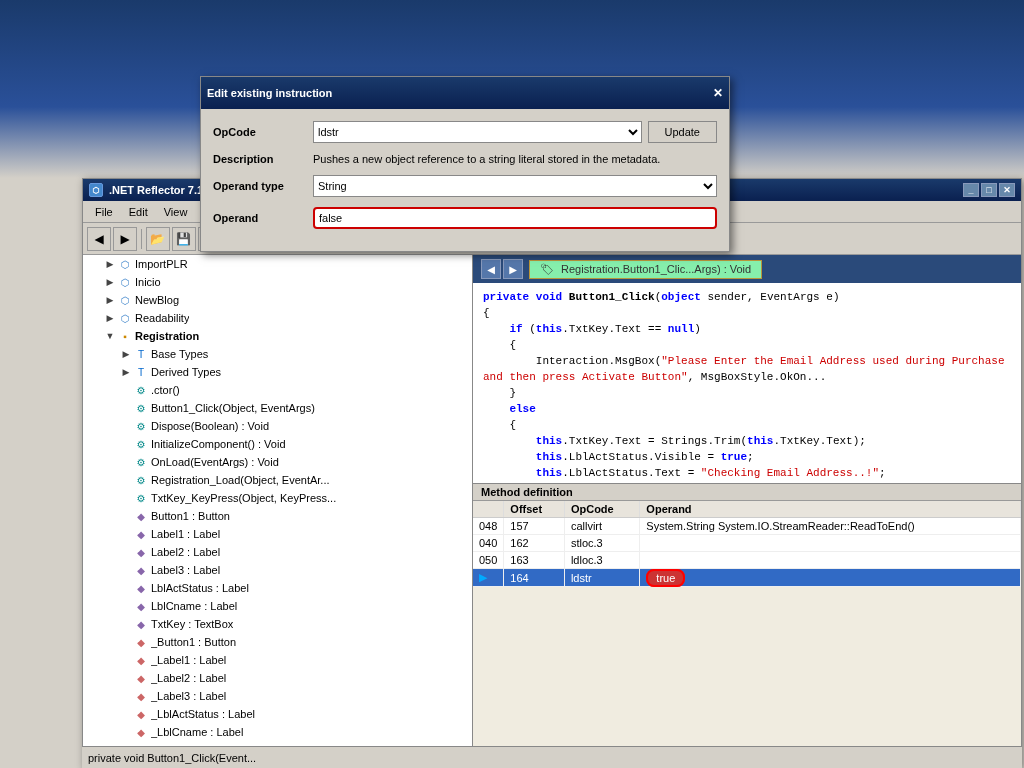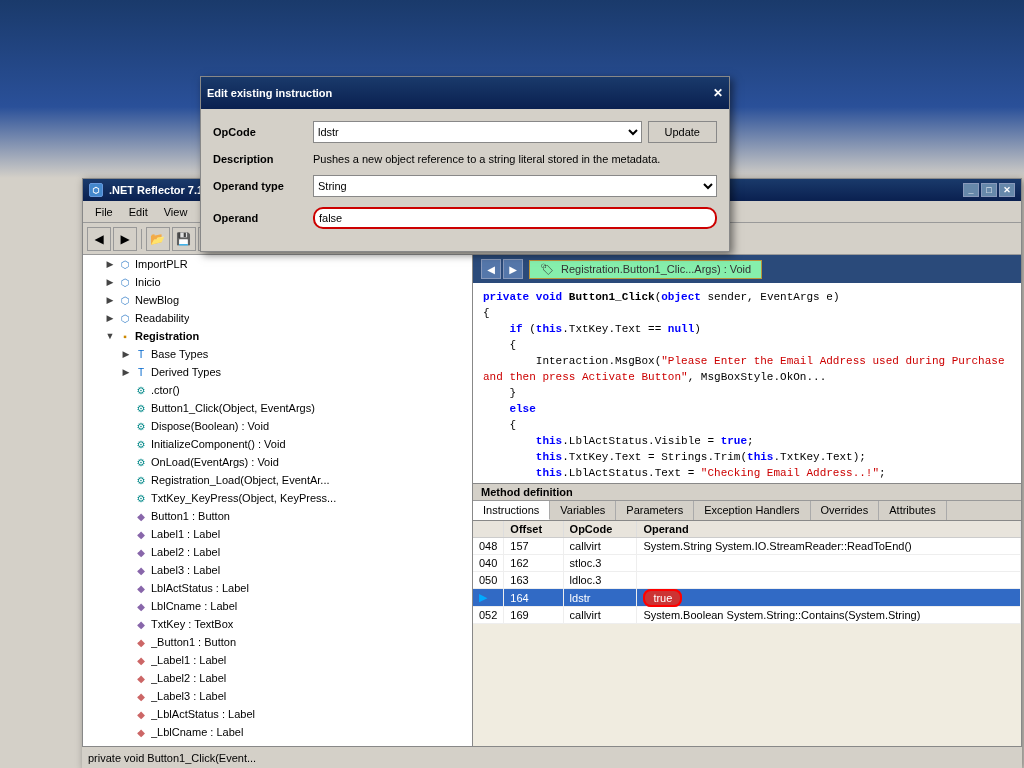--- a/index.html
+++ b/index.html
@@ -52,21 +52,21 @@
     
     
     .dialog-overlay { position: absolute; top: 76px; left: 200px; width: 530px; background: #d4d0c8; border: 1px solid #888; box-shadow: 3px 3px 8px rgba(0,0,0,0.5); z-index: 100; }
     .dialog-title-bar { background: linear-gradient(180deg, #1a3a6b 0%, #0a2050 100%); color: white; height: 32px; display: flex; align-items: center; padding: 0 6px; font-size: 11px; font-weight: bold; }
     .dialog-close { margin-left: auto; cursor: pointer; font-size: 12px; }
     .dialog-body { padding: 12px; }
     .form-row { display: flex; align-items: center; margin-bottom: 10px; }
     .form-label { width: 100px; font-size: 11px; font-weight: bold; }
     .form-control { flex: 1; }
     .form-input { width: 100%; height: 22px; border: 1px solid #888; padding: 0 4px; font-size: 11px; background: white; }
-    .form-input.highlighted { border: 2px solid #cc0000; border-radius: 10px; }
+    .form-input.highlighted { border: 2px solid #cc0000; border-radius: 4px; }
     .form-select { width: 100%; height: 22px; border: 1px solid #888; font-size: 11px; background: white; }
     .btn-update { background: #d4d0c8; border: 1px solid #888; padding: 2px 16px; font-size: 11px; cursor: pointer; height: 22px; }
     
     
     .instructions-panel { background: white; border-top: 1px solid #888; }
     .instructions-header { background: #d4d0c8; padding: 2px 8px; font-size: 11px; font-weight: bold; border-bottom: 1px solid #999; }
     .instructions-tabs { display: flex; background: #d4d0c8; border-bottom: 1px solid #888; }
     .inst-tab { padding: 3px 10px; font-size: 11px; cursor: pointer; border-right: 1px solid #aaa; }
     .inst-tab.active { background: white; border-bottom: 1px solid white; }
     .inst-table { width: 100%; border-collapse: collapse; font-size: 11px; }
@@ -355,35 +355,27 @@
 
       <div class="code-view">
         <div><span class="kw">private void</span> <strong>Button1_Click</strong>(<span class="kw">object</span> sender, EventArgs e)</div>
         <div>{</div>
         <div>&nbsp;&nbsp;&nbsp;&nbsp;<span class="kw">if</span> (<span class="kw">this</span>.TxtKey.Text == <span class="kw">null</span>)</div>
         <div>&nbsp;&nbsp;&nbsp;&nbsp;{</div>
         <div>&nbsp;&nbsp;&nbsp;&nbsp;&nbsp;&nbsp;&nbsp;&nbsp;Interaction.MsgBox(<span class="str">"Please Enter the Email Address used during Purchase and then press Activate Button"</span>, MsgBoxStyle.OkOn...</div>
         <div>&nbsp;&nbsp;&nbsp;&nbsp;}</div>
         <div>&nbsp;&nbsp;&nbsp;&nbsp;<span class="kw">else</span></div>
         <div>&nbsp;&nbsp;&nbsp;&nbsp;{</div>
+        <div>&nbsp;&nbsp;&nbsp;&nbsp;&nbsp;&nbsp;&nbsp;&nbsp;<span class="kw">this</span>.TxtKey.Text = Strings.Trim(<span class="kw">this</span>.TxtKey.Text);</div>
         <div>&nbsp;&nbsp;&nbsp;&nbsp;&nbsp;&nbsp;&nbsp;&nbsp;<span class="kw">this</span>.LblActStatus.Visible = <span class="kw">true</span>;</div>
-        <div>&nbsp;&nbsp;&nbsp;&nbsp;&nbsp;&nbsp;&nbsp;&nbsp;<span class="kw">this</span>.TxtKey.Text = Strings.Trim(<span class="kw">this</span>.TxtKey.Text);</div>
         <div>&nbsp;&nbsp;&nbsp;&nbsp;&nbsp;&nbsp;&nbsp;&nbsp;<span class="kw">this</span>.LblActStatus.Text = <span class="str">"Checking Email Address..!"</span>;</div>
       </div>
 
       <div class="instructions-panel">
         <div class="instructions-header">Method definition</div>
-        <div class="instructions-tabs">
-          <div class="inst-tab active">Instructions</div>
-          <div class="inst-tab">Variables</div>
-          <div class="inst-tab">Parameters</div>
-          <div class="inst-tab">Exception Handlers</div>
-          <div class="inst-tab">Overrides</div>
-          <div class="inst-tab">Attributes</div>
-        </div>
         <div style="overflow-x:auto;">
           <table class="inst-table">
             <thead>
               <tr>
                 <th style="width:20px;"></th>
                 <th>Offset</th>
                 <th>OpCode</th>
                 <th>Operand</th>
               </tr>
             </thead>
@@ -407,26 +399,20 @@
                 <td></td>
               </tr>
               <tr class="selected">
                 <td><span style="color:#00aaff;">▶</span></td>
                 <td>164</td>
                 <td>ldstr</td>
                 <td>
                   <span class="operand-highlight">true</span>
                 </td>
               </tr>
-              <tr>
-                <td>052</td>
-                <td>169</td>
-                <td>callvirt</td>
-                <td>System.Boolean System.String::Contains(System.String)</td>
-              </tr>
             </tbody>
           </table>
         </div>
       </div>
     </div>
   </div>
 </div>
 
 <div class="dialog-overlay">
   <div class="dialog-title-bar">

